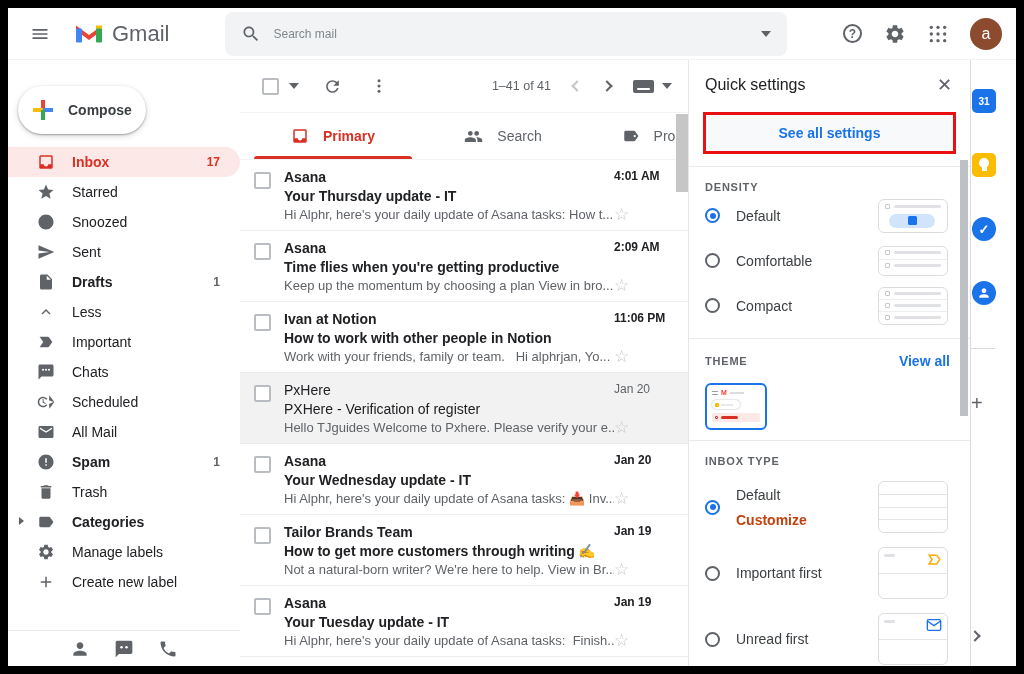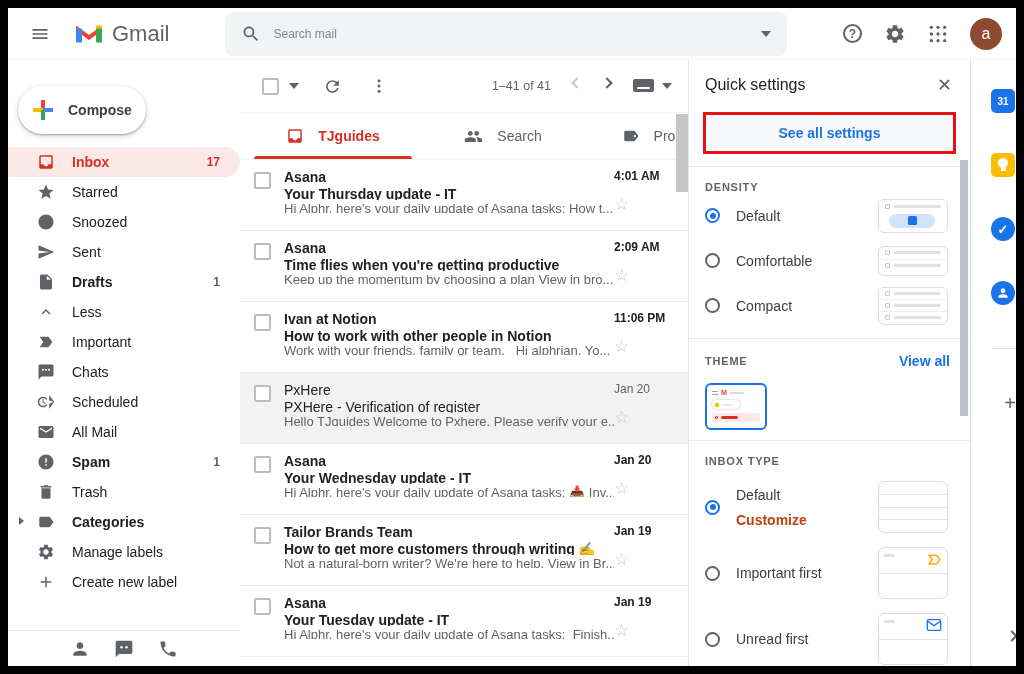--- a/index.html
+++ b/index.html
@@ -32,33 +32,33 @@
   .sb-icon { width:20px; height:20px; display:flex; align-items:center; justify-content:center; }
   .exp-caret { position:absolute; left:11px; top:10px; width:0; height:0; border-top:4px solid transparent; border-bottom:4px solid transparent; border-left:5px solid #5f6368; }
   .sb-footer { position:absolute; bottom:0; left:0; right:0; height:36px; border-top:1px solid #e8eaed; display:flex; align-items:center; justify-content:center; gap:24px; }
 
   
   .mailcol { position:absolute; left:232px; top:52px; width:448px; height:606px; overflow:hidden; background:#fff; }
   .toolbar { height:53px; display:flex; align-items:center; padding:0 16px 0 22px; border-bottom:1px solid #f1f3f4; }
   .tb-left { display:flex; align-items:center; gap:10px; }
   .cb { width:17px; height:17px; border:2px solid #b9bdc1; border-radius:2px; background:#fff; cursor:pointer; }
   .tb-group { display:flex; align-items:center; gap:28px; margin-left:24px; }
-  .tb-right { margin-left:auto; display:flex; align-items:flex-start; gap:22px; }
+  .tb-right { margin-left:auto; display:flex; align-items:center; gap:22px; }
   .pagination { font-size:12.5px; color:#5f6368; }
   .chev { display:inline-block; width:8px; height:8px; border:solid #5f6368; border-width:2px 2px 0 0; cursor:pointer; }
   .chev.right { transform:rotate(45deg); }
   .chev.left { transform:rotate(-135deg); border-color:#c4c7c5; }
   .kbd { width:21px; height:13px; background:#5f6368; border-radius:2px; position:relative; }
   .kbd::after { content:''; position:absolute; left:4px; right:4px; bottom:3px; height:2px; background:#fff; border-radius:1px; }
   .tabs { height:47px; display:flex; padding-left:8px; border-bottom:1px solid #f1f3f4; width:600px; }
   .tab { width:170px; flex-shrink:0; display:flex; align-items:center; justify-content:center; gap:14px; font-size:14px; color:#5f6368; position:relative; cursor:pointer; }
   .tab.active { color:#d93025; font-weight:bold; }
   .tab.active::after { content:''; position:absolute; left:6px; right:6px; bottom:0; height:3px; background:#d93025; border-radius:3px 3px 0 0; }
   .rows {}
-  .row { height:71px; display:flex; padding:9px 12px 17px 14px; border-bottom:1px solid #ededed; cursor:pointer; background:#fff; }
+  .row { height:71px; display:flex; padding:9px 12px 7px 14px; border-bottom:1px solid #ededed; cursor:pointer; background:#fff; }
   .row.read { background:#f2f2f2; }
   .row .cb { margin-top:3px; flex-shrink:0; }
   .row-mid { flex:1; min-width:0; margin-left:13px; display:flex; flex-direction:column; justify-content:space-between; }
   .sender { font-size:14px; font-weight:bold; color:#202124; line-height:17px; }
   .subject { font-size:14px; font-weight:bold; color:#202124; line-height:17px; white-space:nowrap; overflow:hidden; }
   .snippet { font-size:13px; color:#5f6368; line-height:17px; white-space:nowrap; overflow:hidden; }
   .row.read .sender, .row.read .subject { font-weight:normal; }
   .row-right { width:62px; flex-shrink:0; display:flex; flex-direction:column; justify-content:space-between; align-items:flex-start; }
   .time { font-size:12px; font-weight:bold; color:#202124; white-space:nowrap; }
   .row.read .time { font-weight:normal; color:#5f6368; }
@@ -113,21 +113,21 @@
   .th-inbox { width:70px; height:52px; display:flex; flex-direction:column; }
   .th-inbox .r { flex:1; border-bottom:1px solid #e3e5e8; }
   .th-inbox .r:last-child { border-bottom:none; }
   .th-split { width:70px; height:52px; display:flex; flex-direction:column; }
   .th-split .top { height:26px; border-bottom:1px solid #e3e5e8; display:flex; align-items:flex-start; justify-content:space-between; padding:4px 5px; }
   .th-split .bot { flex:1; padding:4px 6px; }
   .dash { width:11px; height:3px; background:#dfe1e5; border-radius:2px; margin-top:2px; }
   .qs-scroll { position:absolute; right:2px; top:100px; width:8px; height:256px; background:#bdc1c6; }
 
   
-  .rail { position:absolute; left:962px; top:52px; width:46px; height:606px; border-left:1px solid #dadce0; display:flex; flex-direction:column; align-items:flex-end; padding-top:28px; gap:38px; background:#fff; }
+  .rail { position:absolute; left:962px; top:52px; width:46px; height:606px; border-left:1px solid #dadce0; display:flex; flex-direction:column; align-items:flex-start; padding-top:28px; gap:38px; background:#fff; }
   .rail-icon { width:26px; height:26px; cursor:pointer; display:flex; align-items:center; justify-content:center; }
   .cal { background:#1a73e8; border-radius:5px; color:#fff; font-size:10px; font-weight:bold; width:24px; height:24px; display:flex; align-items:center; justify-content:center; }
   .keep { background:#fbbc04; border-radius:5px; width:24px; height:24px; position:relative; }
   .keep::after { content:''; position:absolute; left:7px; top:5px; width:10px; height:10px; background:#fff; border-radius:50%; }
   .keep::before { content:''; position:absolute; left:9.5px; top:14px; width:5px; height:4px; background:#fff; z-index:1; }
   .tasks { background:#1a73e8; border-radius:50%; width:24px; height:24px; color:#fff; font-size:13px; font-weight:bold; display:flex; align-items:center; justify-content:center; }
   .contacts { background:#1a73e8; border-radius:50%; width:24px; height:24px; display:flex; align-items:center; justify-content:center; }
   .rail-div { width:24px; height:1px; background:#dadce0; margin-top:4px; }
   .rail-plus { font-size:20px; color:#5f6368; cursor:pointer; line-height:20px; margin-top:6px; }
   .rail-chev { margin-top:auto; margin-bottom:22px; cursor:pointer; }
@@ -371,21 +371,21 @@
           <span class="kbd"></span>
           <span class="caret"></span>
         </span>
       </div>
     </div>
     <div class="tabs">
       <div class="tab active">
         <svg width="18" height="18" viewBox="0 0 24 24" fill="#d93025">
             <path d="M19 3H5c-1.1 0-2 .9-2 2v14c0 1.1.9 2 2 2h14c1.1 0 2-.9 2-2V5c0-1.1-.9-2-2-2zm0 12h-4c0 1.66-1.34 3-3 3s-3-1.34-3-3H5V5h14v10z"></path>
           </svg>
-        <span>TJguides</span>
+        <span>Primary</span>
       </div>
       <div class="tab">
         <svg width="19" height="19" viewBox="0 0 24 24" fill="#5f6368">
             <path d="M16 11c1.66 0 2.99-1.34 2.99-3S17.66 5 16 5c-1.66 0-3 1.34-3 3s1.34 3 3 3zm-8 0c1.66 0 2.99-1.34 2.99-3S9.66 5 8 5C6.34 5 5 6.34 5 8s1.34 3 3 3zm0 2c-2.33 0-7 1.17-7 3.5V19h14v-2.5c0-2.33-4.67-3.5-7-3.5zm8 0c-.29 0-.62.02-.97.05 1.16.84 1.97 1.97 1.97 3.45V19h6v-2.5c0-2.33-4.67-3.5-7-3.5z"></path>
           </svg>
         <span>Search</span>
       </div>
       <div class="tab">
         <svg width="18" height="18" viewBox="0 0 24 24" fill="#5f6368">
             <path d="M17.63 5.84C17.27 5.33 16.67 5 16 5L5 5.01C3.9 5.01 3 5.9 3 7v10c0 1.1.9 1.99 2 1.99L16 19c.67 0 1.27-.33 1.63-.84L22 12l-4.37-6.16z"></path>

